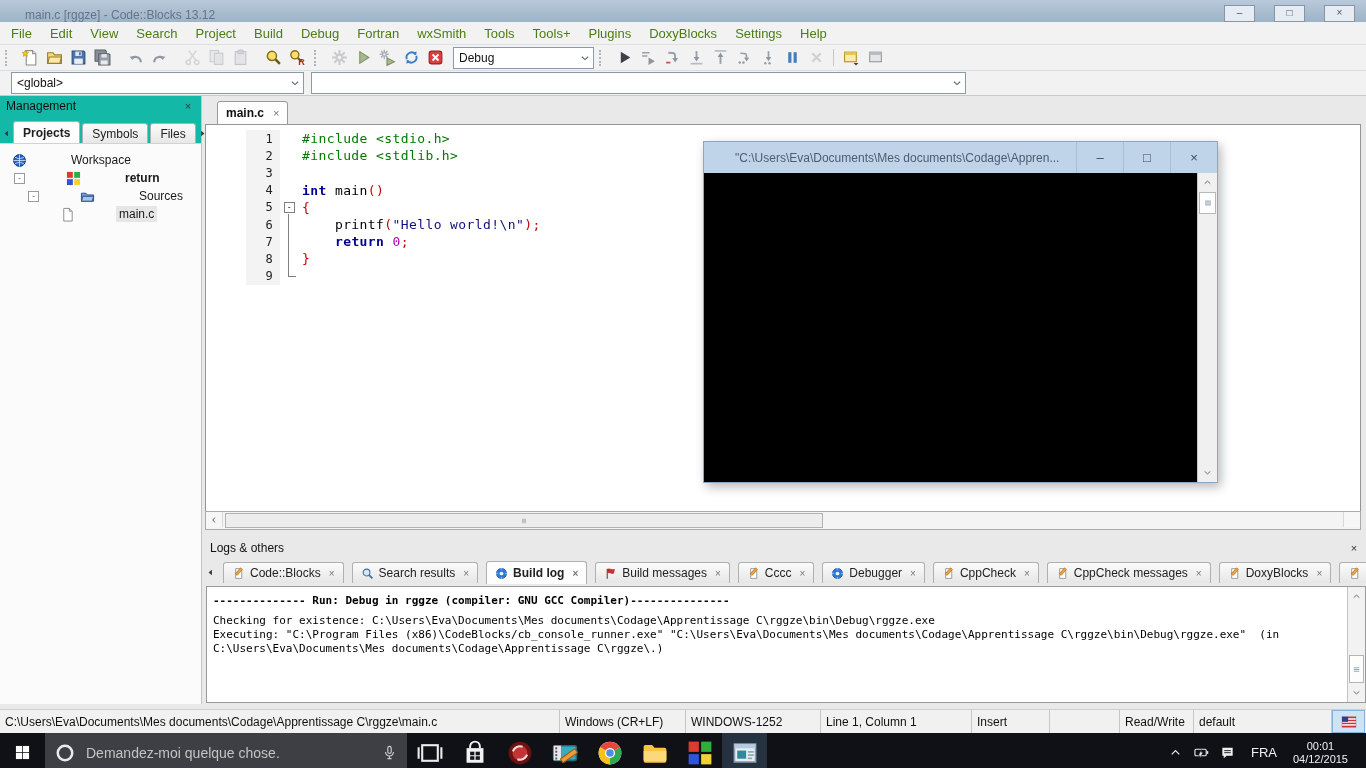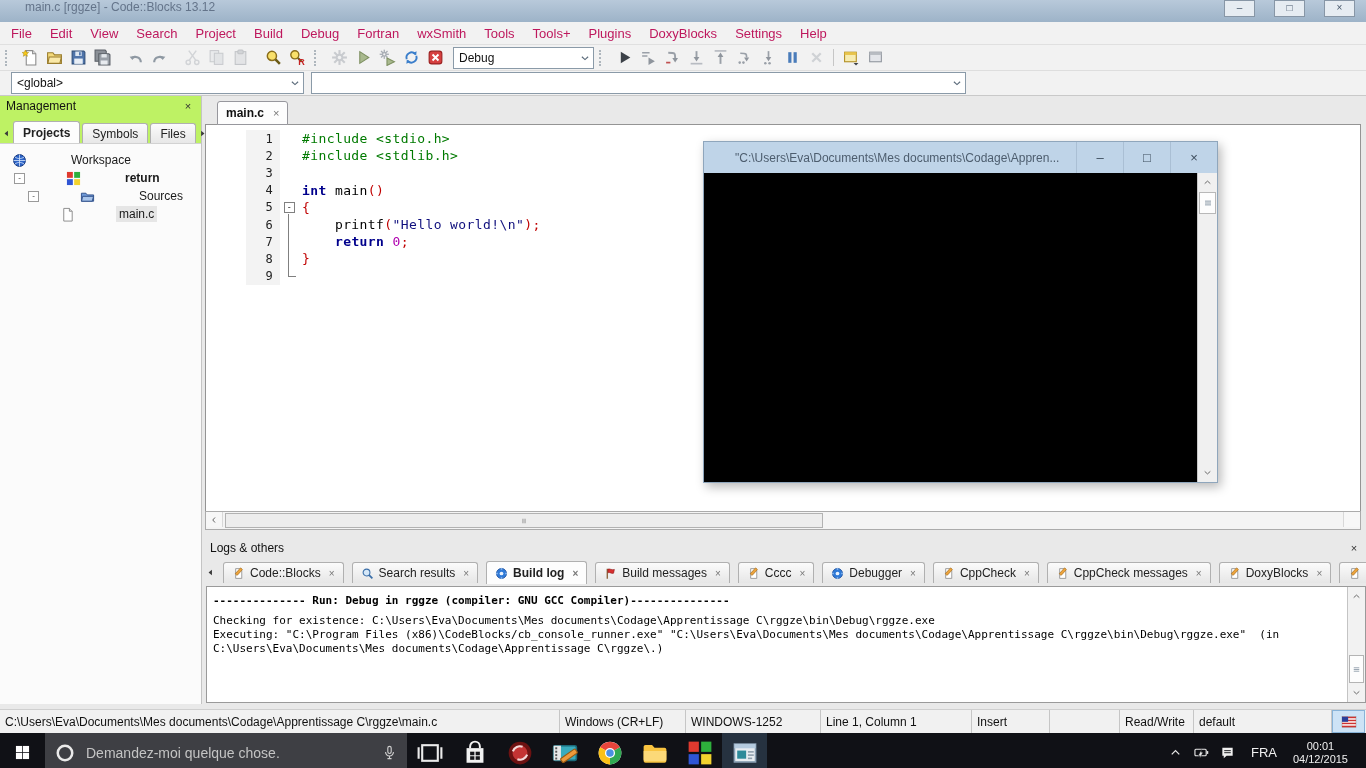--- a/index.html
+++ b/index.html
@@ -6,29 +6,29 @@
   #screen{position:relative;width:1366px;height:768px;overflow:hidden;
     font-family:"Liberation Sans","DejaVu Sans",sans-serif;background:#e9e9e9;
     -webkit-user-select:none;user-select:none;}
   .icon{display:inline-flex;align-items:center;justify-content:center;}
   .icon svg{display:block;width:100%;height:100%;}
   .i17{width:17px;height:17px}.i15{width:15px;height:15px}.i13{width:13px;height:13px}
   .i14{width:14px;height:14px}.i26{width:26px;height:26px}.i16t{width:15px;height:15px}
   .i20{width:20px;height:20px}
 
   
-  .titlebar{height:22px;background:linear-gradient(#b8c9da,#9db3c8);display:flex;align-items:flex-start;padding:0 5px;}
+  .titlebar{height:22px;background:linear-gradient(#b8c9da,#9db3c8);display:flex;align-items:flex-end;padding:0 5px;}
   .tb-title{color:#64748a;font-size:12px;margin-left:6px;flex:1;white-space:nowrap;}
   .tb-btns{display:flex;gap:19px;margin-right:6px;}
   .tb-btn{width:29px;height:15px;background:#e6ecf2;border:1px solid #8796a6;color:#45566a;
     font-size:10px;line-height:13px;text-align:center;}
 
   
   .menubar{height:22px;background:#f2f2f2;border-bottom:1px solid #e0e0e0;display:flex;align-items:center;padding-left:2px;}
-  .menu-item{font-size:13px;color:#be185d;padding:0 9px;height:100%;display:flex;align-items:center;}
+  .menu-item{font-size:13px;color:#4d7c0f;padding:0 9px;height:100%;display:flex;align-items:center;}
 
   
   .tb1{height:25px;background:#f2f2f2;border-bottom:1px solid #dedede;display:flex;align-items:center;}
   .tb2{height:24px;background:#f2f2f2;border-bottom:1px solid #c9c9c9;display:flex;align-items:center;}
   .tbtn{width:24px;height:21px;display:flex;align-items:center;justify-content:center;}
   .tbtn.disabled{opacity:.55;}
   .grip{width:7px;height:16px;border-left:2px dotted #aeb6bd;margin:0 4px 0 5px;}
   .gap{width:9px;}
   .vsep{width:1px;height:17px;background:#c6c6c6;margin:0 5px;}
   .combo{height:20px;background:#fff;border:1px solid #8a9aa8;display:flex;align-items:center;
@@ -36,21 +36,21 @@
   .combo-arr{margin-left:auto;width:16px;height:100%;display:flex;align-items:center;justify-content:center;}
   .combo-arr svg{width:10px;height:10px;}
   .debug-combo{width:134px;margin-left:6px;}
   .scope-combo{width:286px;margin-left:11px;text-align:center;}
   .symbol-combo{width:648px;margin-left:7px;}
 
   
   .workarea{position:relative;height:613px;background:#e9e9e9;}
 
   
-  .mgmt{position:absolute;left:0;top:0;width:201px;height:608px;background:#bef264;
+  .mgmt{position:absolute;left:0;top:0;width:201px;height:608px;background:#14b8a6;
     border-right:1px solid #c4c4c4;display:flex;flex-direction:column;}
   .panel-header{height:19px;display:flex;align-items:center;font-size:12px;color:#111;padding:0 6px;}
   .panel-x{margin-left:auto;color:#333;font-size:11px;width:14px;text-align:center;}
   .mgmt-tabs{height:25px;display:flex;align-items:flex-end;gap:2px;padding:3px 2px 0 2px;}
   .tab{height:19px;display:flex;align-items:center;padding:0 9px;font-size:12px;color:#222;
     border:1px solid #b0b0b0;border-bottom:none;border-radius:3px 3px 0 0;
     background:linear-gradient(#fbfbfb,#e7e7e7);}
   .tab.active{background:#fdfdfd;font-weight:bold;height:21px;}
   .tab-nav{width:13px;height:19px;display:flex;align-items:center;justify-content:center;}
   .tab-nav svg{width:9px;height:9px;}

